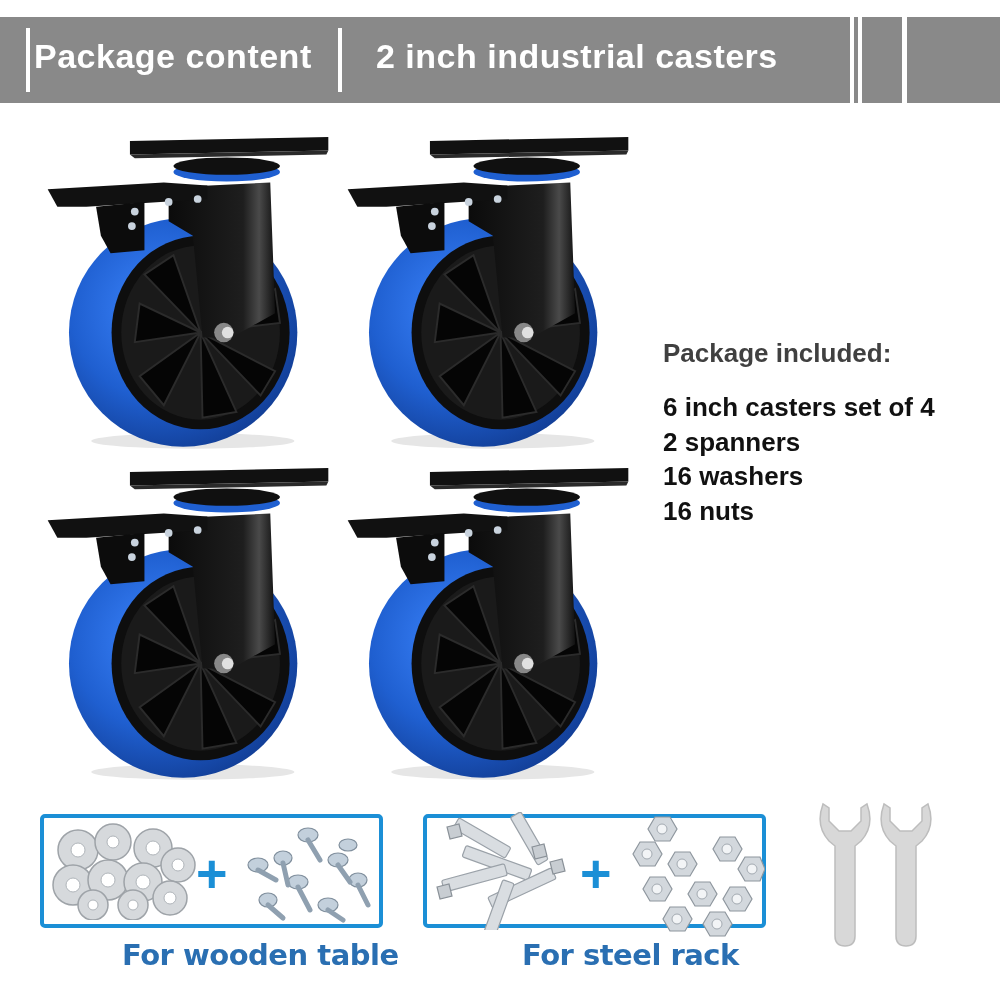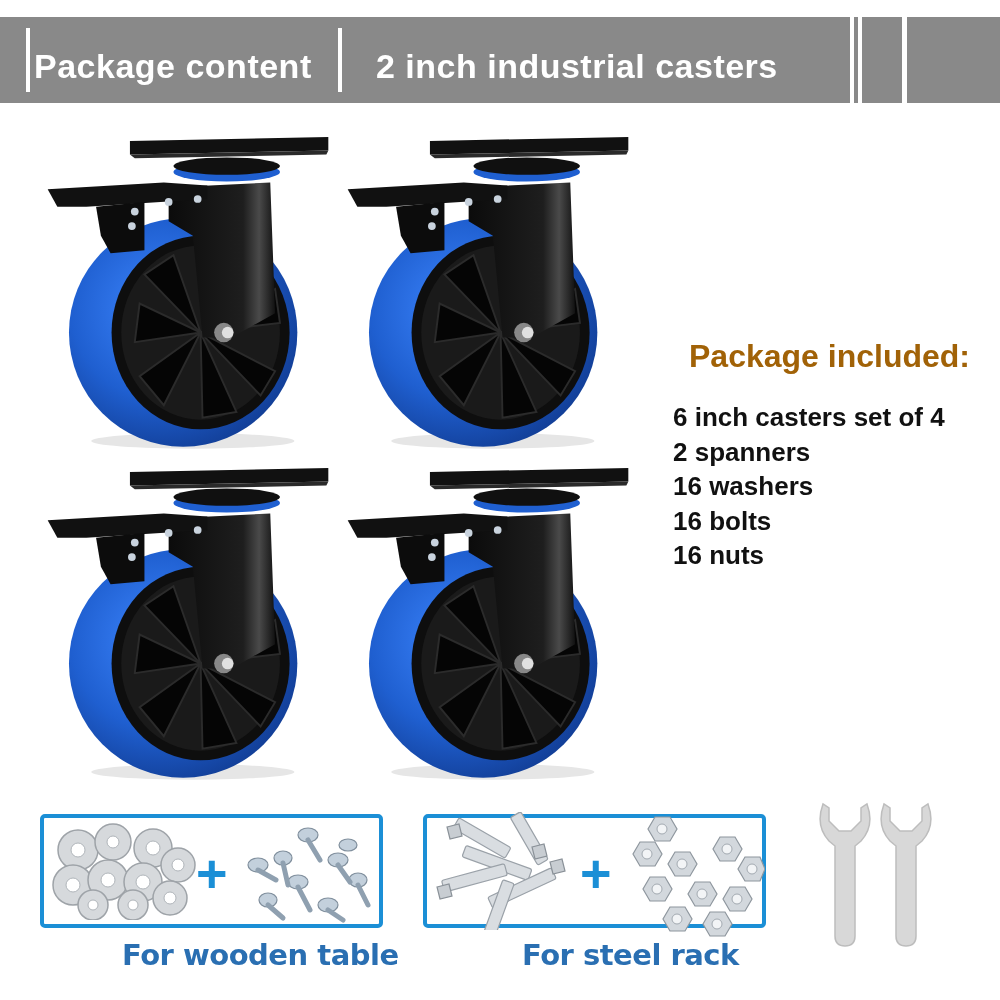--- a/index.html
+++ b/index.html
@@ -4,29 +4,29 @@
 <style>
   html, body { margin:0; padding:0; }
   body { width:1000px; height:1000px; background:#ffffff; position:relative; overflow:hidden; font-family:"Liberation Sans", sans-serif; }
 
   
   .banner { position:absolute; left:0; top:17px; width:850px; height:86px; background:#898989; }
   .banner-extra1 { position:absolute; left:854px; top:17px; width:4px; height:86px; background:#898989; }
   .banner-extra2 { position:absolute; left:862px; top:17px; width:40px; height:86px; background:#898989; }
   .banner-extra3 { position:absolute; left:907px; top:17px; width:93px; height:86px; background:#898989; }
   .banner-bar { position:absolute; top:28px; width:4px; height:64px; background:#ffffff; }
-  .banner-text { position:absolute; top:47px; color:#ffffff; font-weight:bold; font-size:34px; letter-spacing:0.5px; white-space:nowrap; font-family:"Liberation Sans", sans-serif; }
+  .banner-text { position:absolute; top:37px; color:#ffffff; font-weight:bold; font-size:34px; letter-spacing:0.5px; white-space:nowrap; font-family:"Liberation Sans", sans-serif; }
 
   
   .caster { position:absolute; width:300px; height:330px; }
   .caster svg { width:100%; height:100%; display:block; }
 
   
-  .pkg-title { position:absolute; left:663px; top:338px; font-size:32px; font-weight:bold; color:#a16207; white-space:nowrap;margin-left:26px; }
-  .pkg-list { position:absolute; left:663px; top:390px; margin:10px; padding:0; list-style:none; }
+  .pkg-title { position:absolute; left:663px; top:338px; font-size:26px; font-weight:bold; color:#404040; white-space:nowrap; }
+  .pkg-list { position:absolute; left:663px; top:390px; margin:0; padding:0; list-style:none; }
   .pkg-list li { font-size:26px; font-weight:bold; color:#111; height:34.5px; line-height:34px; white-space:nowrap; }
 
   
   .hw-box { position:absolute; top:814px; height:114px; border:4px solid #1b8fd6; border-radius:5px; box-sizing:border-box; background:transparent; }
   .hw-label { position:absolute; top:938px; font-size:29px; font-weight:bold; color:#2a6fb2; white-space:nowrap; font-family:"DejaVu Sans", sans-serif; letter-spacing:-0.5px;margin-left:36px; }
   .plus { position:absolute; color:#1b8fd6; font-size:54px; font-weight:bold; line-height:1; }
   .parts { position:absolute; }
   .parts svg { width:100%; height:100%; display:block; }
   .wrench { position:absolute; }
 </style>
@@ -114,21 +114,20 @@
   <svg viewBox="0 0 310 330">
       <use href="#caster"></use>
     </svg>
 </div>
 
 <div class="pkg-title">Package included:</div>
 <ul class="pkg-list">
   <li>6 inch casters set of 4</li>
   <li>2 spanners</li>
   <li>16 washers</li>
-  <li>16 bolts</li>
   <li>16 nuts</li>
 </ul>
 
 <div class="hw-box" style="left:40px; width:343px;"></div>
 <div class="parts" style="left:48px; top:820px; width:150px; height:100px;">
   <svg viewBox="0 0 150 100">
     <g fill="#d6d9dc" stroke="#9ea3a8" stroke-width="1.5">
       <circle cx="30" cy="30" r="20"></circle>
         <circle cx="65" cy="22" r="18"></circle>
         <circle cx="105" cy="28" r="19"></circle>

